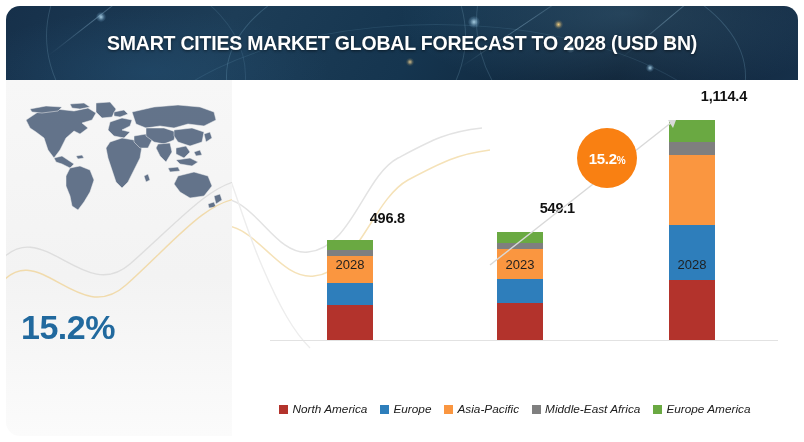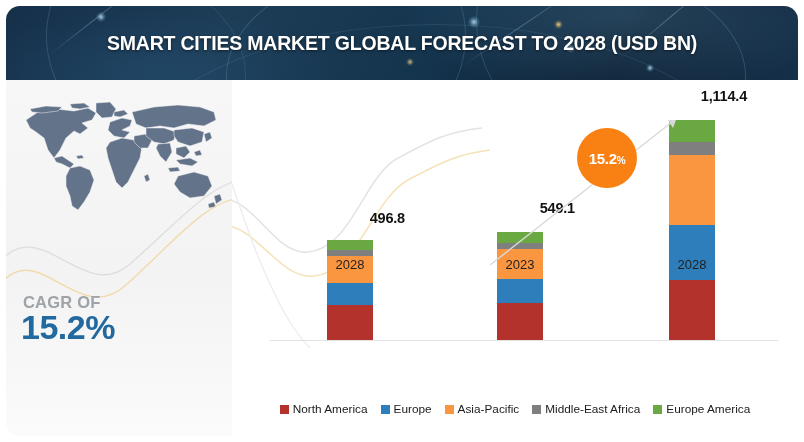--- a/index.html
+++ b/index.html
@@ -197,21 +197,21 @@
   
   #legend {
     position: absolute;
     left: 232px; top: 402px;
     width: 566px;
     display: flex;
     justify-content: center;
     align-items: center;
     gap: 13px;
   }
-  .legend-item { display: flex; align-items: center; gap: 4px; }
+  .legend-item { display: flex; align-items: center; gap: 4px; font-style: italic; }
   .legend-swatch { width: 9px; height: 9px; display: inline-block; }
   .legend-text { font-size: 11.8px; color: #202020; white-space: nowrap; }
 </style>
 </head>
 <body>
 
 <div id="infographic">
 
   <div id="header">
     <span class="hdr-arc a1"></span>
@@ -276,21 +276,20 @@
         <path d="M196 98 L202 96 L204 102 L198 106 Z"></path>
         <path d="M190 106 L196 104 L198 109 L191 110 Z"></path>
       </g>
     </svg>
 
     <svg style="position:absolute;left:0;top:0;width:226px;height:356px;" viewBox="0 0 226 356">
       <path d="M-10 210 C 30 150, 70 250, 120 205 C 168 162, 200 120, 236 118" fill="none" stroke="#f0d9a8" stroke-width="1.4" opacity="0.95"></path>
       <path d="M-10 186 C 34 128, 76 226, 124 184 C 172 142, 204 104, 236 100" fill="none" stroke="#dcdcdc" stroke-width="1.4" opacity="0.95"></path>
     </svg>
 
-    <div id="cagr-label">CAGR OF</div>
     <div id="cagr-value" style="color: rgb(33, 105, 158);">15.2%</div>
   </div>
 
   <div id="chart-area">
 
     <svg id="bg-curves" viewBox="0 0 566 356">
       <path d="M-20 120 C 20 108, 40 176, 76 172 C 120 168, 132 96, 166 78 C 200 60, 214 52, 250 48" fill="none" stroke="#e3e3e3" stroke-width="1.5"></path>
       <path d="M-20 146 C 22 136, 44 200, 82 196 C 126 192, 140 120, 176 100 C 210 82, 226 74, 258 70" fill="none" stroke="#f5e2b8" stroke-width="1.5"></path>
       <path d="M-18 60 C -2 90, 10 140, 30 186 C 48 228, 62 252, 78 268" fill="none" stroke="#ededed" stroke-width="1.4"></path>
     </svg>

